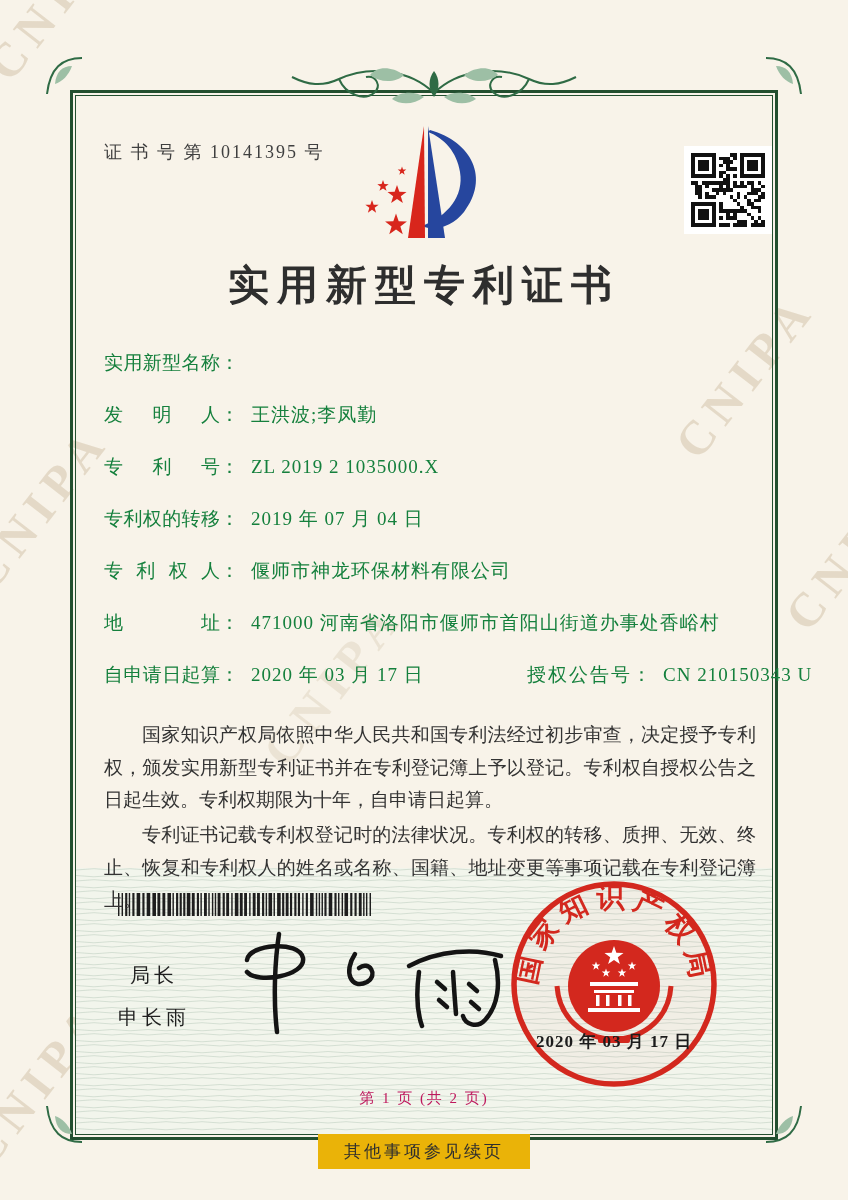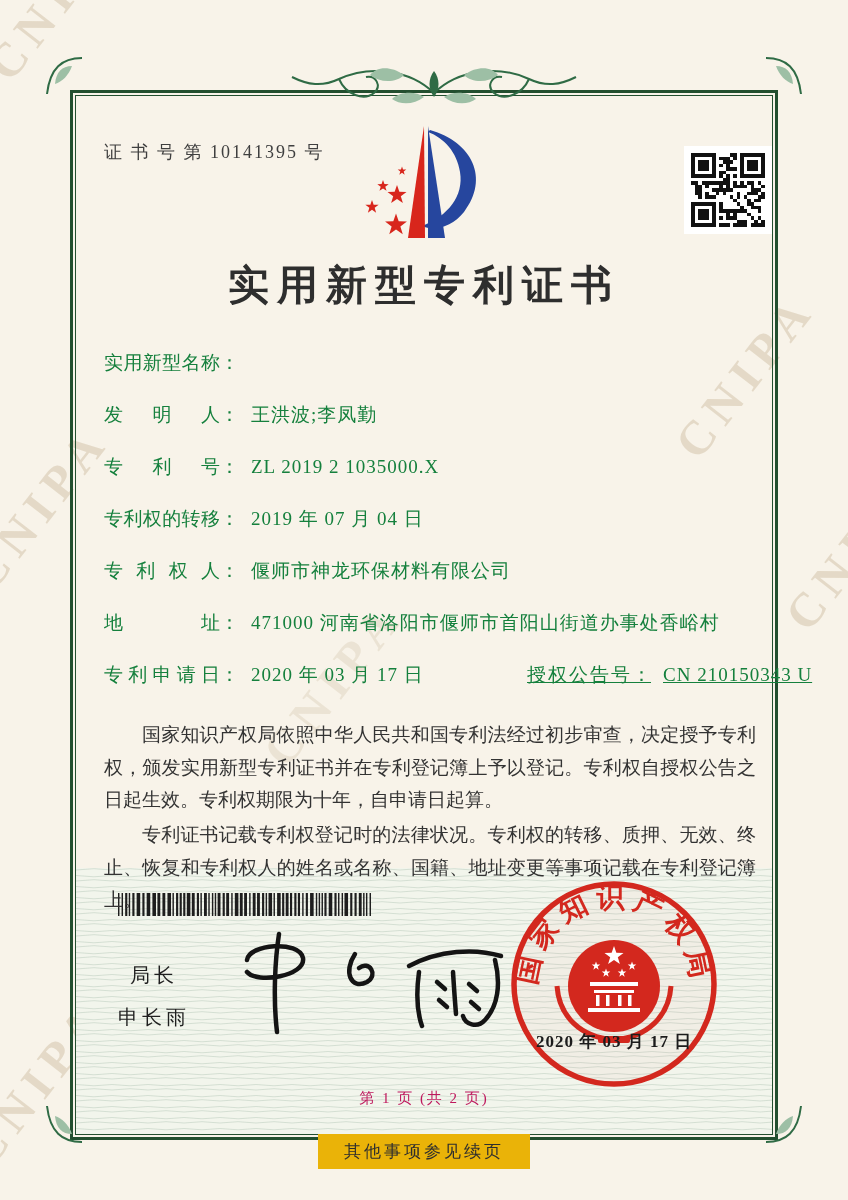--- a/index.html
+++ b/index.html
@@ -21,21 +21,21 @@
            z-index:3;display:flex;align-items:center;justify-content:center;}
   .title{position:absolute;left:0;right:0;top:246px;text-align:center;font-size:41px;
          font-weight:700;letter-spacing:8px;color:#2e2e2e;z-index:3;margin-top:12px;}
   
   .fields{position:absolute;left:104px;right:86px;top:350px;z-index:3;font-size:19px;color:#15803d;}
   .frow{display:flex;line-height:26px;margin-bottom:26px;}
   .flabel{width:116px;flex:none;text-align:justify;text-align-last:justify;}
   .fcolon{flex:none;margin-right:12px;}
   .fvalue{letter-spacing:1px;white-space:nowrap;}
   .fvalue.fixed{width:236px;flex:none;}
-  .grant-right{display:flex;margin-left:40px;text-decoration:underline;}
+  .grant-right{display:flex;margin-left:40px;}
   .grant-right .flabel{width:auto;letter-spacing:2px;}
   
   .body-text{position:absolute;left:104px;right:92px;top:699px;z-index:3;font-size:19px;
              color:#333;line-height:1.72;text-align:justify;margin-top:20px;}
   .body-text p{margin:0 0 2px 0;text-indent:2em;}
   
   .band{position:absolute;left:76px;top:868px;width:696px;height:266px;z-index:2;}
   .waves{position:absolute;left:0;top:0;}
   .barcode{position:absolute;left:42px;top:25px;}
   .officer{position:absolute;left:42px;top:94px;font-size:20px;color:#1f1f1f;letter-spacing:4px;text-align:center;}
@@ -377,21 +377,21 @@
       <span class="flabel">专利权人</span>
         <span class="fcolon">：</span>
       <span class="fvalue">偃师市神龙环保材料有限公司</span>
     </div>
     <div class="frow">
       <span class="flabel">地址</span>
         <span class="fcolon">：</span>
       <span class="fvalue">471000 河南省洛阳市偃师市首阳山街道办事处香峪村</span>
     </div>
     <div class="frow">
-      <span class="flabel">专利申请日</span>
+      <span class="flabel">自申请日起算</span>
         <span class="fcolon">：</span>
       <span class="fvalue fixed">2020 年 03 月 17 日</span>
       <span class="grant-right">
         <span class="flabel">授权公告号</span>
           <span class="fcolon">：</span>
         <span class="fvalue">CN 210150343 U</span>
       </span>
     </div>
   </div>
 

